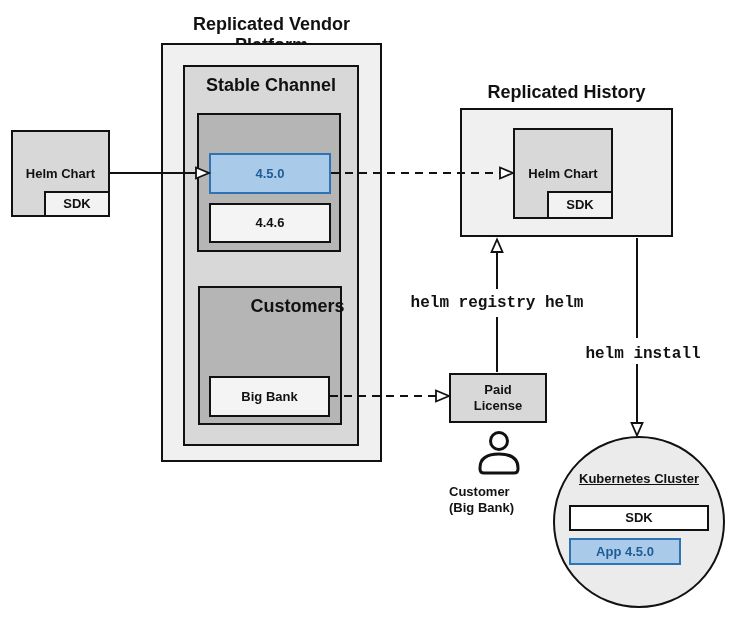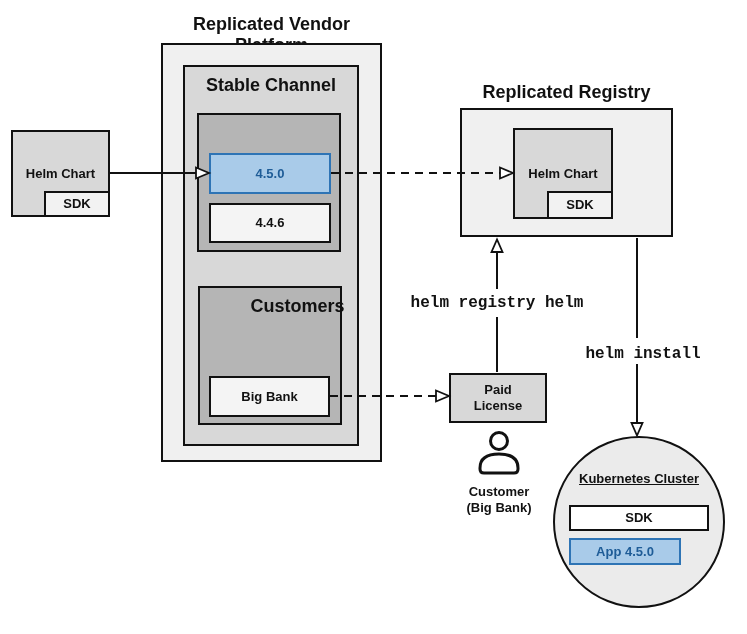--- a/index.html
+++ b/index.html
@@ -58,34 +58,34 @@
     <span class="lbl">Big Bank</span>
   </div>
 
   <div class="abs box gray-mid center" style="left:11px;top:130px;width:99px;height:87px;">
     <span class="lbl">Helm Chart</span>
   </div>
   <div class="abs box center" style="left:44px;top:191px;width:66px;height:26px;background:#f2f2f2;">
     <span class="lbl">SDK</span>
   </div>
 
-  <div class="abs title" style="left:460px;top:82px;width:213px;">Replicated Registry</div>
+  <div class="abs title" style="left:460px;top:82px;width:213px;">Replicated History</div>
   <div class="abs box gray-lite" style="left:460px;top:108px;width:213px;height:129px;"></div>
   <div class="abs box gray-mid center" style="left:513px;top:128px;width:100px;height:91px;">
     <span class="lbl">Helm Chart</span>
   </div>
   <div class="abs box center" style="left:547px;top:191px;width:66px;height:28px;background:#f2f2f2;">
     <span class="lbl">SDK</span>
   </div>
 
   <div class="abs box gray-mid center" style="left:449px;top:373px;width:98px;height:50px;">
     <span class="lbl pre">Paid
 License</span>
   </div>
-  <div class="abs lbl pre" style="left:449px;top:484px;width:100px;text-align:center;">Customer
+  <div class="abs lbl pre" style="left:449px;top:484px;width:100px;">Customer
 (Big Bank)</div>
 
   <div class="abs mono" style="left:404px;top:294px;width:186px;">helm registry helm</div>
   <div class="abs mono" style="left:580px;top:345px;width:126px;">helm install</div>
 
   <div class="abs box" style="left:553px;top:436px;width:172px;height:172px;border-radius:50%;background:#ebebeb;"></div>
   <div class="abs title" style="left:553px;top:471px;width:172px;font-size:13px;text-decoration:underline;">Kubernetes Cluster</div>
   <div class="abs center" style="left:569px;top:505px;width:140px;height:26px;background:#ffffff;border:2.5px solid var(--ink);">
     <span class="lbl">SDK</span>
   </div>

